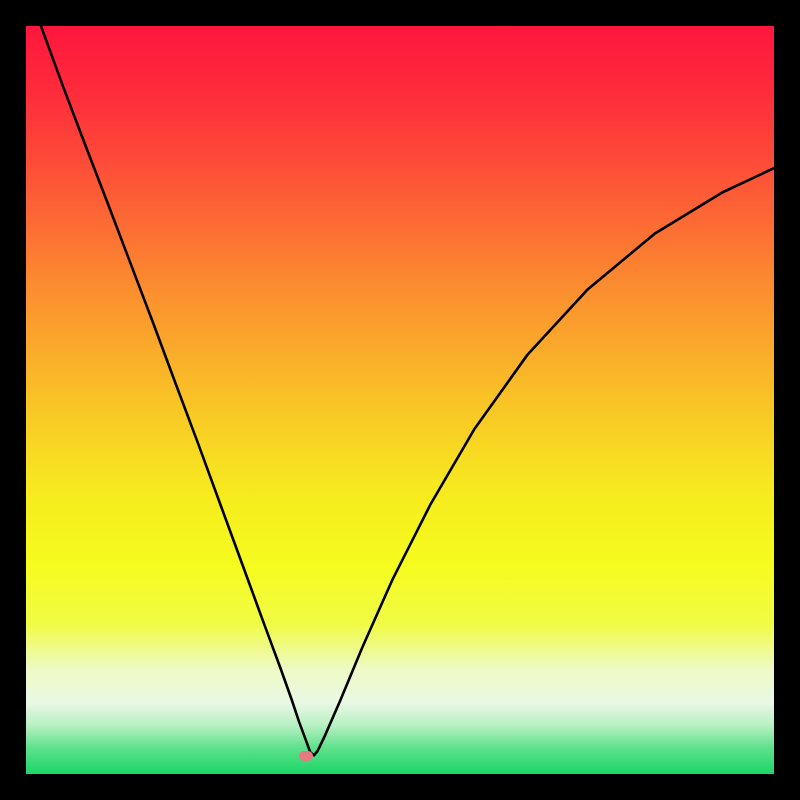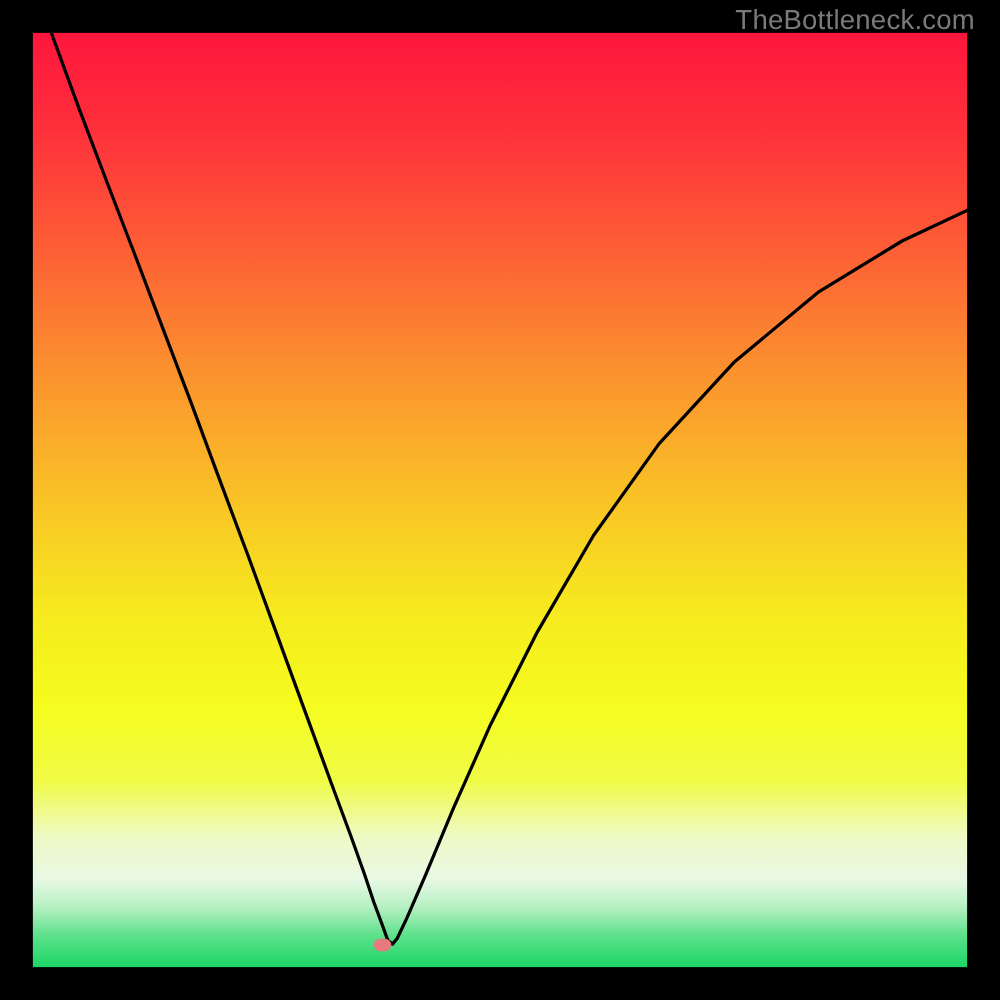--- a/index.html
+++ b/index.html
@@ -43,21 +43,20 @@
     height: 10px;
     border-radius: 5px;
     background: #e67a7e;
   }
 </style>
 </head>
 <body>
 
 <div class="frame">
 
-  <div class="attribution">TheBottleneck.com</div>
 
   <div class="plot">
     <svg id="plot-svg" xmlns="http://www.w3.org/2000/svg" width="748" height="748" viewBox="0 0 748 748">
       <defs>
         <linearGradient id="bg-grad" x1="0" y1="0" x2="0" y2="1">
             <stop offset="0%" stop-color="#fe163d"></stop>
             <stop offset="10%" stop-color="#fe2f3b"></stop>
             <stop offset="22%" stop-color="#fd5a36"></stop>
             <stop offset="35%" stop-color="#fb8d2f"></stop>
             <stop offset="50%" stop-color="#f9c326"></stop>

